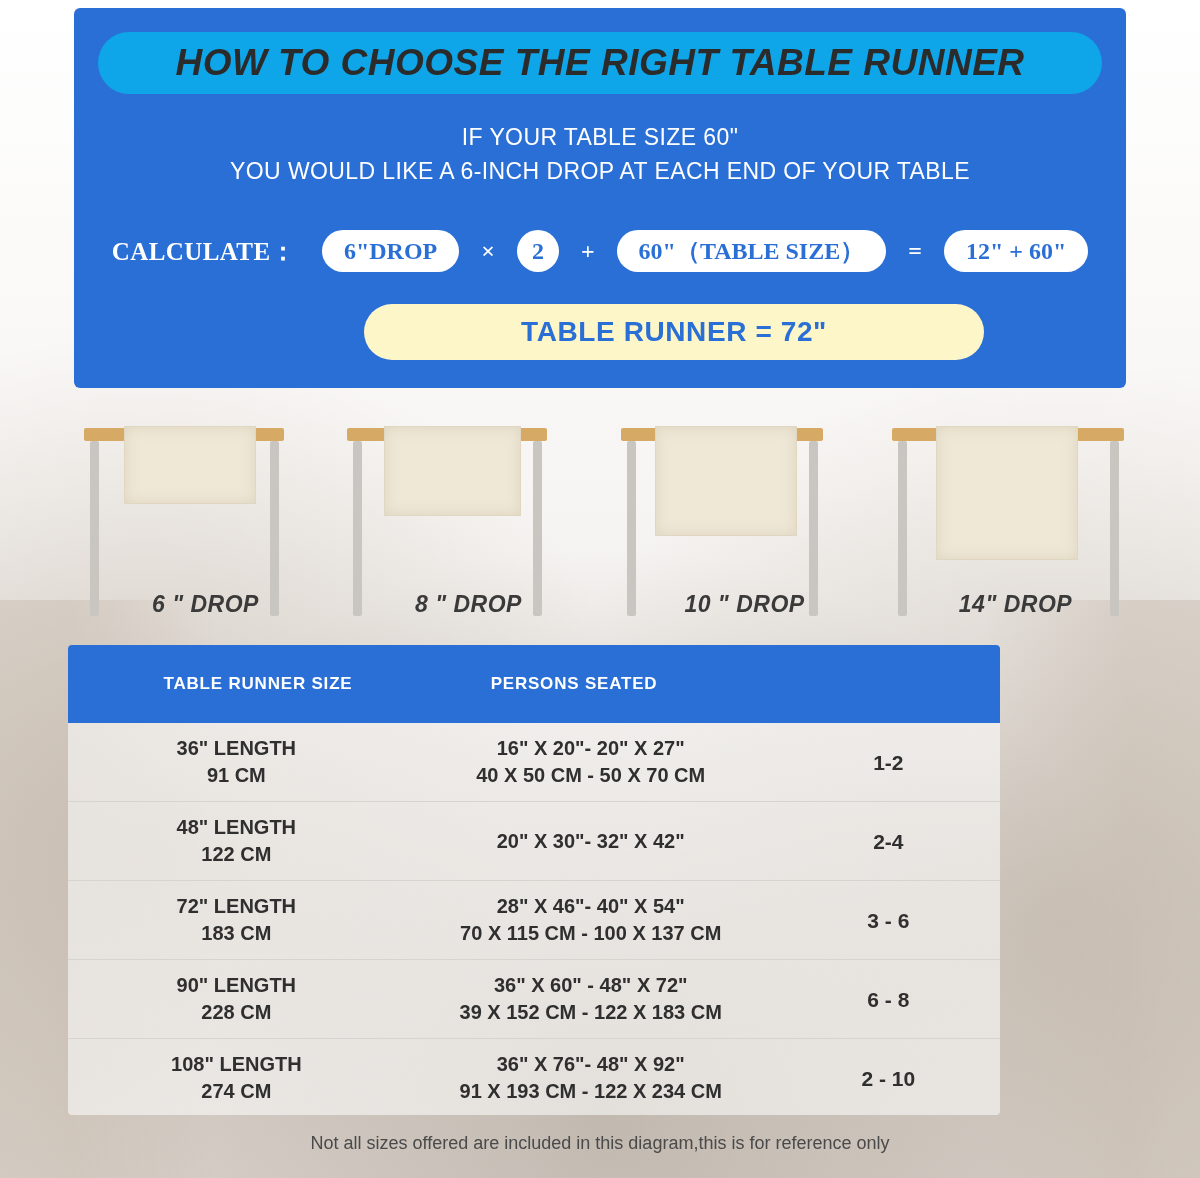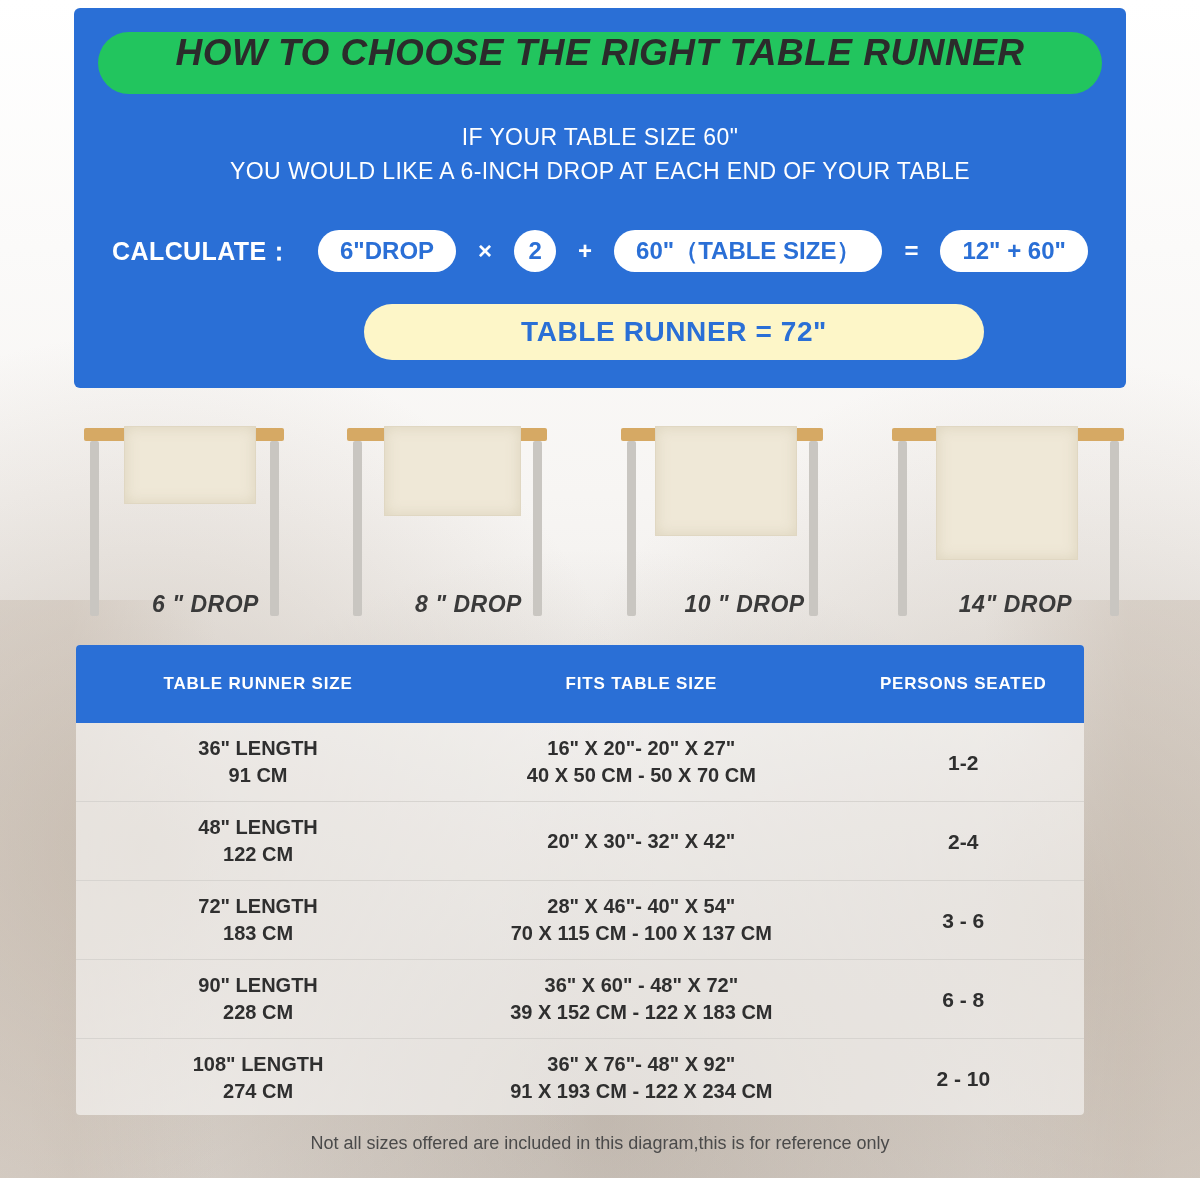--- a/index.html
+++ b/index.html
@@ -48,23 +48,24 @@
     height: 380px;
     background: #2a6fd6;
     border-radius: 6px;
   }
   .hero-title-wrap {
     position: absolute;
     left: 24px;
     top: 24px;
     width: 1004px;
     height: 62px;
-    background: #22c55e;
+    background: #0ea5e9;
     border-radius: 31px;
     display: flex;
+    align-items: center;
     justify-content: center;
   }
   .hero-title {
     font-size: 37px;
     font-weight: bold;
     font-style: italic;
     letter-spacing: 0.5px;
     color: #2b2b2b;
     white-space: nowrap;
   }
@@ -81,20 +82,21 @@
   }
   .calc-row {
     position: absolute;
     left: 0;
     top: 222px;
     width: 1052px;
     display: flex;
     align-items: center;
     justify-content: center;
     gap: 20px;
+    font-family: Liberation Serif, serif;
   }
   .calc-label {
     color: #ffffff;
     font-size: 25px;
     font-weight: bold;
     letter-spacing: 0.4px;
     margin-right: 6px;
   }
   .pill {
     background: #ffffff;
@@ -179,23 +181,23 @@
     font-size: 23px;
     font-style: italic;
     font-weight: bold;
     color: #3a3a3a;
     letter-spacing: 0.5px;
   }
 
   
   .size-table {
     position: absolute;
-    left: 76px;
+    left: 68px;
     top: 645px;
-    width: 1008px;
+    width: 932px;
     height: 470px;
     border-radius: 4px;
     overflow: hidden;
     background: rgba(255,255,255,0.55);
   }
   .thead {
     display: flex;
     background: #2a6fd6;
     height: 78px;
     align-items: center;
@@ -301,21 +303,20 @@
       <div class="leg" style="left:14px; top:27px; height:175px;"></div>
       <div class="leg" style="left:226px; top:27px; height:175px;"></div>
       <div class="runner" style="left:52px; width:140px; height:132px;"></div>
       <div class="drop-label">14" DROP</div>
     </div>
   </div>
 
   <div class="size-table">
     <div class="thead">
       <div class="th col1">TABLE RUNNER SIZE</div>
-      <div class="th col2">FITS TABLE SIZE</div>
       <div class="th col3">PERSONS SEATED</div>
     </div>
 
     <div class="trow">
       <div class="td col1">
         <div class="l1">36" LENGTH</div>
         <div class="l2">91 CM</div>
       </div>
       <div class="td col2">
         <div class="l1">16" X 20"- 20" X 27"</div>

